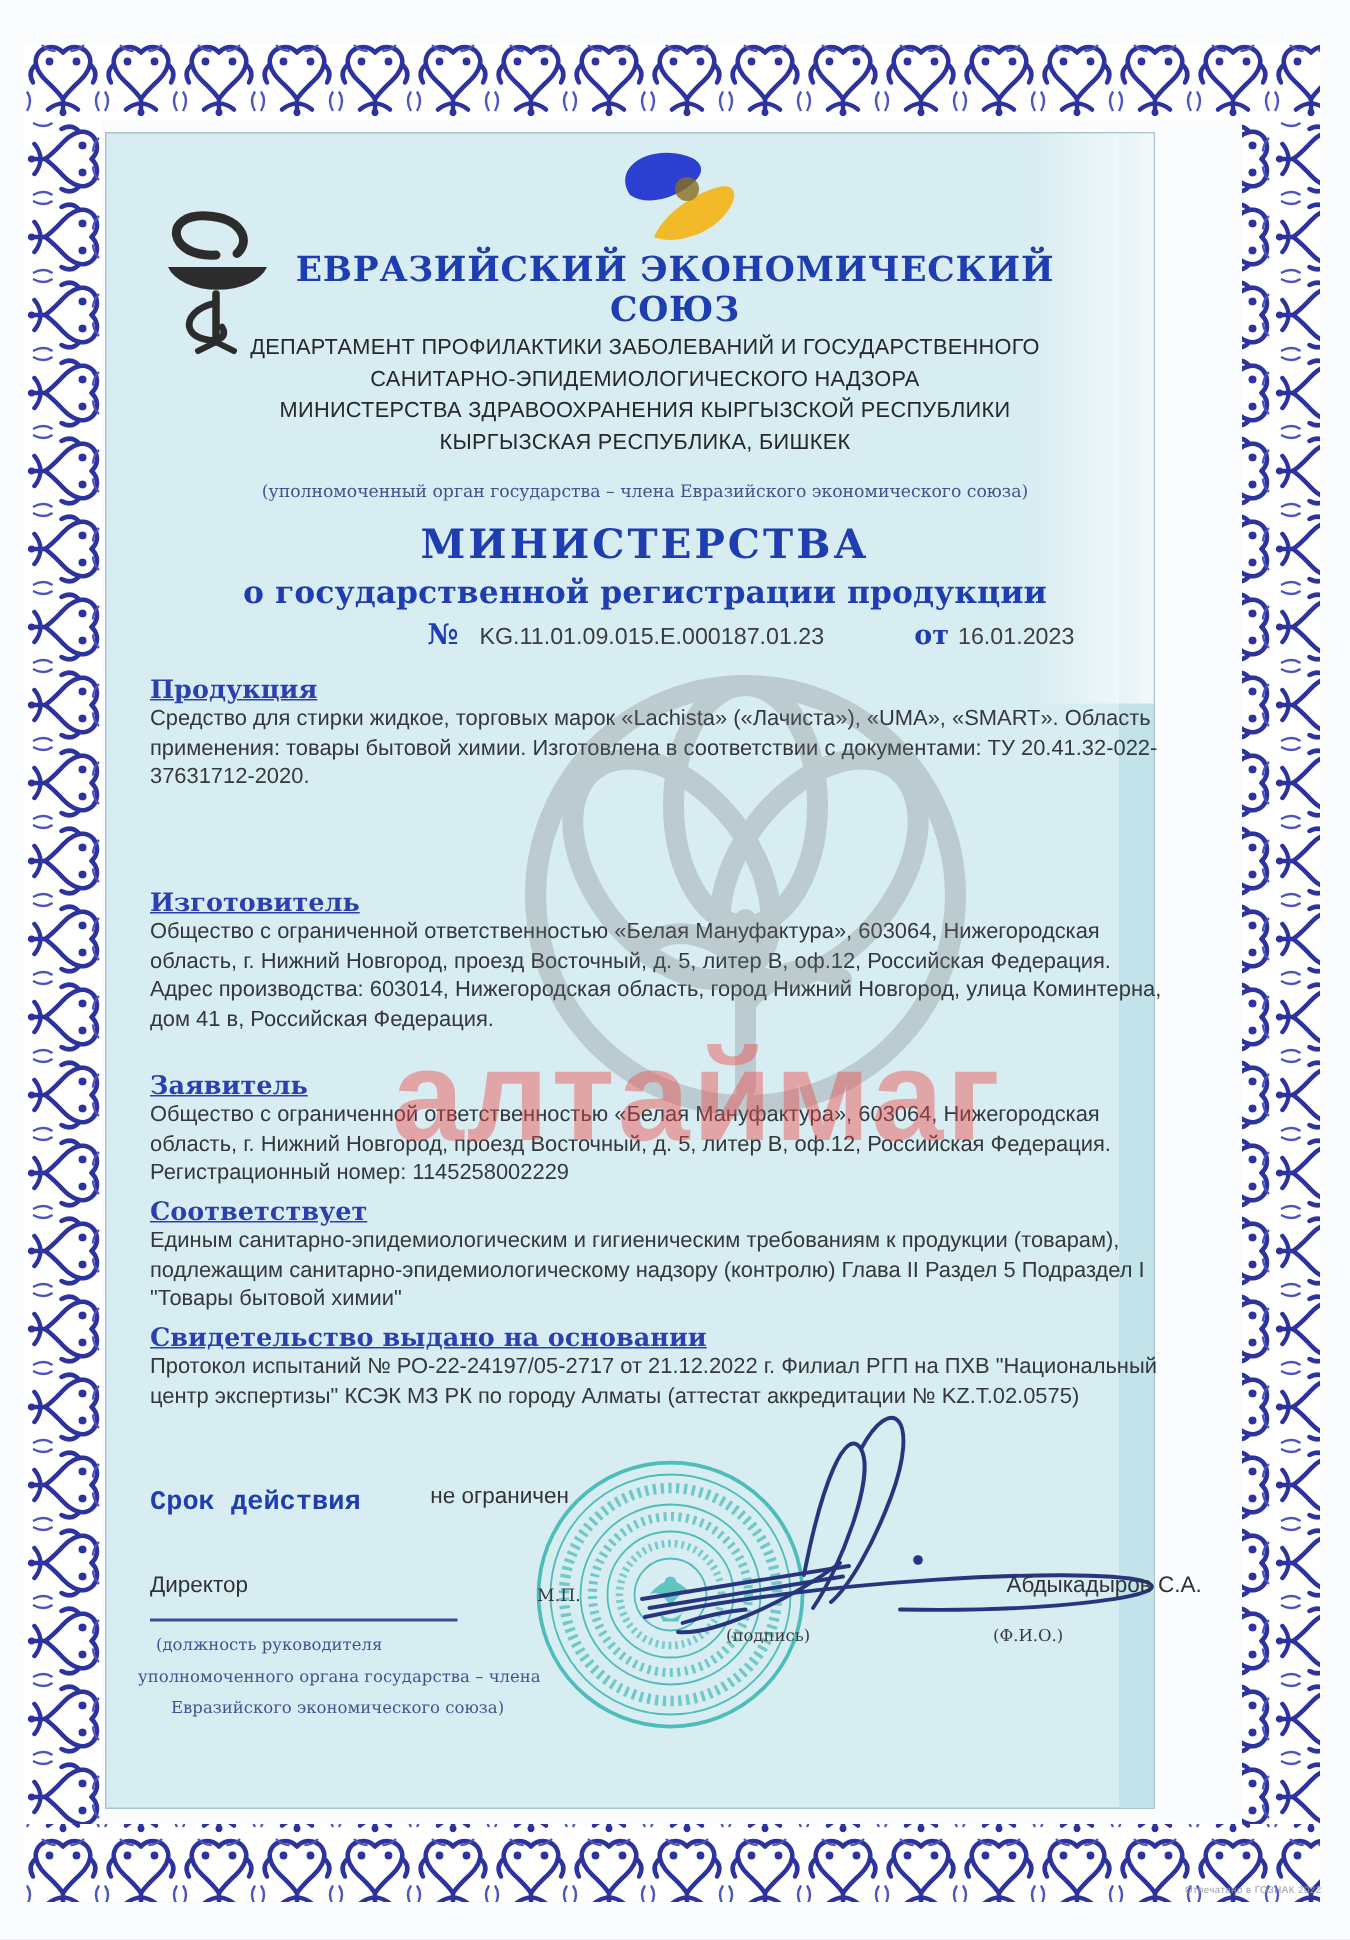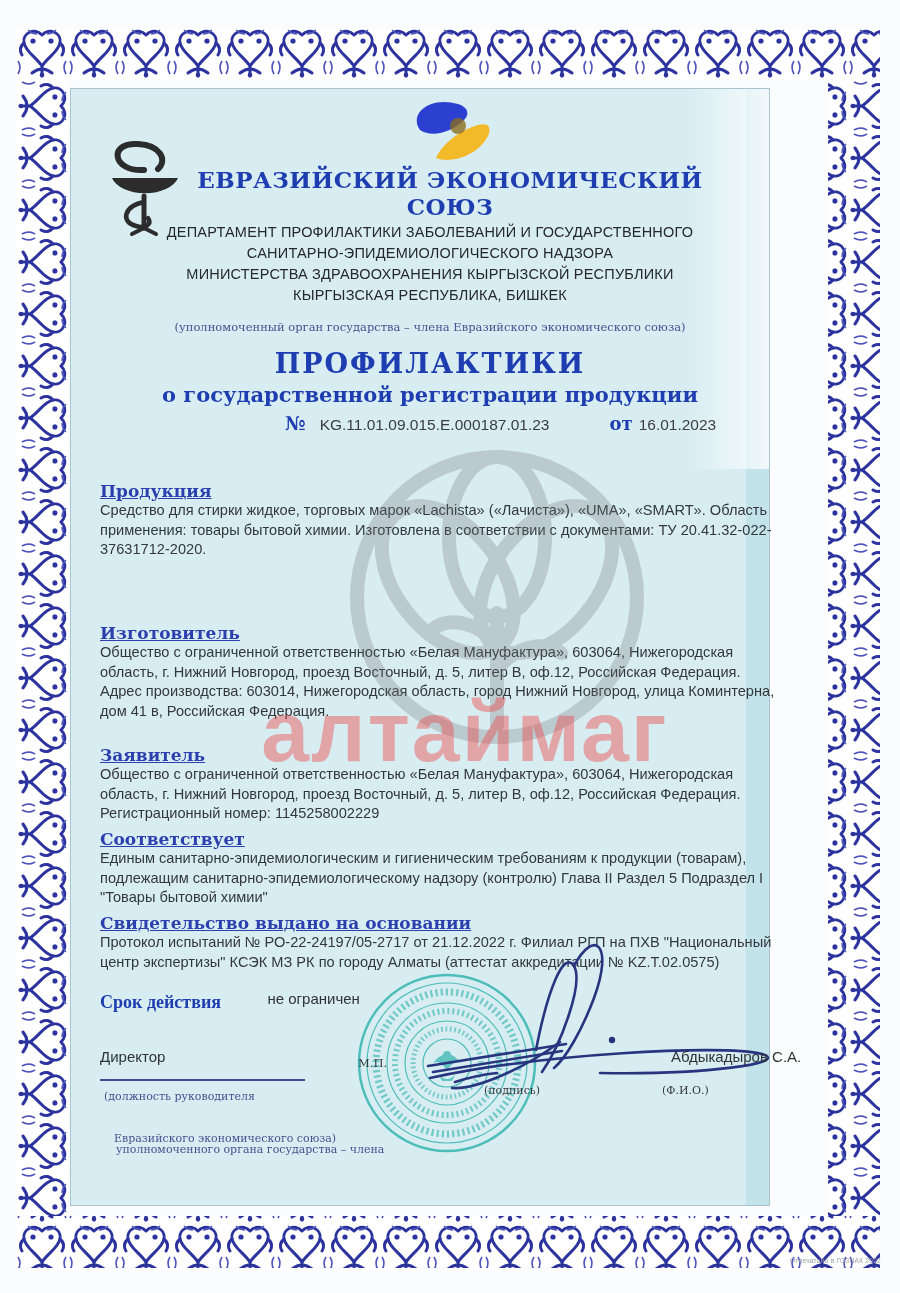--- a/index.html
+++ b/index.html
@@ -28,26 +28,26 @@
   .cert-sub{left:120px;top:382px;width:620px;text-align:center;
             font-family:"DejaVu Serif",serif;font-weight:bold;font-size:21px;color:#1d3db0;}
   .numrow{left:100px;top:412px;width:640px;}
   .num-sign{font-family:"DejaVu Serif",serif;font-weight:bold;font-size:19px;color:#1d3db0;
             margin-left:185px;}
   .num-val{font-size:15.5px;color:#3a3d40;margin-left:14px;}
   .date-pre{font-family:"DejaVu Serif",serif;font-weight:bold;font-size:18px;color:#1d3db0;
             margin-left:60px;}
   .date-val{font-size:15.5px;color:#404040;margin-left:6px;}
   
-  .section{left:100px;width:676px;margin-top:31px;}
+  .section{left:100px;width:676px;}
   .sec-h{font-family:"DejaVu Serif",serif;font-weight:bold;font-size:17px;color:#2b3fae;
          text-decoration:underline;line-height:17px;}
   .sec-b{margin-top:1px;font-size:14.6px;line-height:19.5px;color:#34373b;}
   
-  .validity-label{font-family:Liberation Serif, serif;font-weight:bold;font-size:18px;color:#1d3db0;margin-top:44px;}
+  .validity-label{font-family:Liberation Mono, monospace;font-weight:bold;font-size:18px;color:#1d3db0;margin-top:44px;}
   .validity-value{font-size:15px;color:#303336;position:relative;top:-4px;margin-left:42px;}
   .plain{color:#303336;font-size:15px;}
   .note{font-family:"DejaVu Serif",serif;font-size:11px;color:#44518f;}
   .small-serif{font-family:"DejaVu Serif",serif;font-size:11.5px;color:#37393c;}
   .dir-line{left:100px;top:1079px;width:205px;height:2px;background:#3c4c92;}
   
   .serial{left:618px;top:1142px;}
   .serial-sign{font-family:"DejaVu Serif",serif;font-size:22px;color:#3d4348;vertical-align:baseline;}
   .serial-val{font-family:"DejaVu Sans Mono",monospace;font-size:29px;color:#454b51;
               letter-spacing:3px;margin-left:12px;}
@@ -137,21 +137,21 @@
 
   <div class="abs union-title">ЕВРАЗИЙСКИЙ ЭКОНОМИЧЕСКИЙ СОЮЗ</div>
   <div class="abs dept">
     <div>ДЕПАРТАМЕНТ ПРОФИЛАКТИКИ ЗАБОЛЕВАНИЙ И ГОСУДАРСТВЕННОГО</div>
     <div>САНИТАРНО-ЭПИДЕМИОЛОГИЧЕСКОГО НАДЗОРА</div>
     <div>МИНИСТЕРСТВА ЗДРАВООХРАНЕНИЯ КЫРГЫЗСКОЙ РЕСПУБЛИКИ</div>
     <div>КЫРГЫЗСКАЯ РЕСПУБЛИКА, БИШКЕК</div>
   </div>
   <div class="abs auth-note">(уполномоченный орган государства – члена Евразийского экономического союза)</div>
 
-  <div class="abs cert-title">ПРОФИЛАКТИКИ</div>
+  <div class="abs cert-title">МИНИСТЕРСТВА</div>
   <div class="abs cert-sub">о государственной регистрации продукции</div>
 
   <div class="abs numrow">
     <span class="num-sign">№</span><span class="num-val">KG.11.01.09.015.E.000187.01.23</span><span class="date-pre">от</span><span class="date-val">16.01.2023</span>
   </div>
 
   <div class="abs section" style="top:452px;">
     <div class="sec-h">Продукция</div>
     <div class="sec-b">Средство для стирки жидкое, торговых марок «Lachista» («Лачиста»), «UMA», «SMART». Область применения: товары бытовой химии. Изготовлена в соответствии с документами: ТУ 20.41.32-022-37631712-2020.</div>
   </div>
@@ -210,21 +210,21 @@
 
   <div class="abs plain" style="left:100px;top:1048px;">Директор</div>
   <div class="dir-line abs" style="position:absolute;"></div>
   <div class="abs plain" style="left:655px;top:1048px;margin-left:16px;">Абдыкадыров С.А.</div>
 
   <div class="abs small-serif" style="left:358px;top:1056px;">М.П.</div>
   <div class="abs note" style="left:484px;top:1084px;color:#37393c;">(подпись)</div>
   <div class="abs note" style="left:662px;top:1084px;color:#37393c;">(Ф.И.О.)</div>
 
   <div class="abs note" style="left:104px;top:1090px;">(должность руководителя</div>
-  <div class="abs note" style="left:116px;top:1111px;margin-top:32px;">уполномоченного органа государства – члена</div>
+  <div class="abs note" style="left:92px;top:1111px;">уполномоченного органа государства – члена</div>
   <div class="abs note" style="left:100px;top:1132px;margin-left:14px;">Евразийского экономического союза)</div>
 
 
   <svg class="abs wm" style="left:347px;top:447px;" width="300" height="300" viewBox="-150 -150 150 150">
     <g transform="translate(-75,-75)" fill="none" stroke="#6f7477" stroke-width="7" opacity=".28" stroke-linecap="round">
       <circle r="70"></circle>
       <path d="M0 64 L0 8"></path>
       <path d="M0 24 C-10 12 -24 10 -32 16"></path>
       <path d="M0 36 C10 24 24 22 32 28"></path>
       <ellipse rx="26" ry="42" transform="rotate(-38) translate(-14,-22)"></ellipse>

